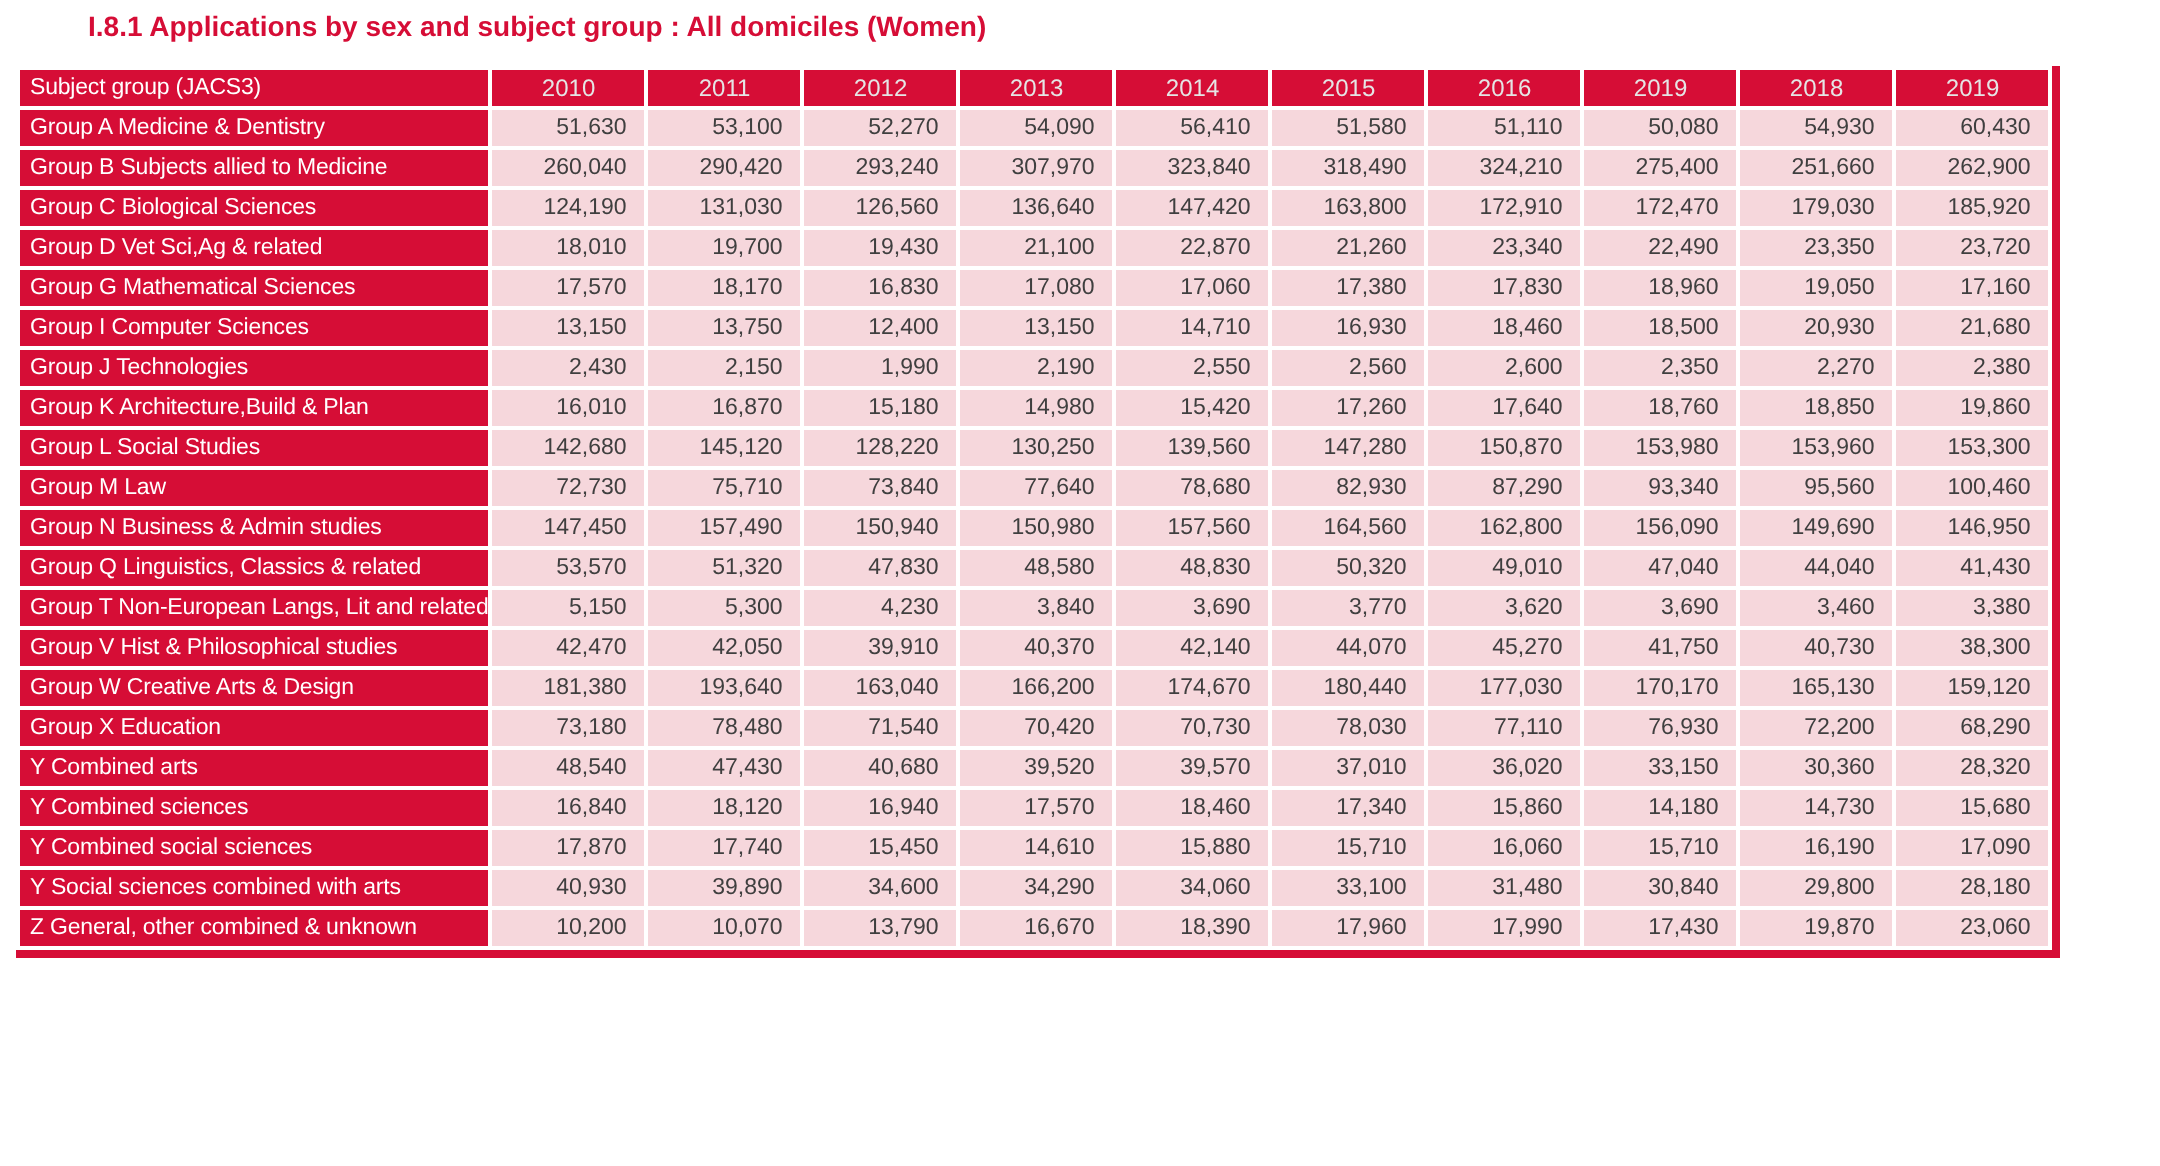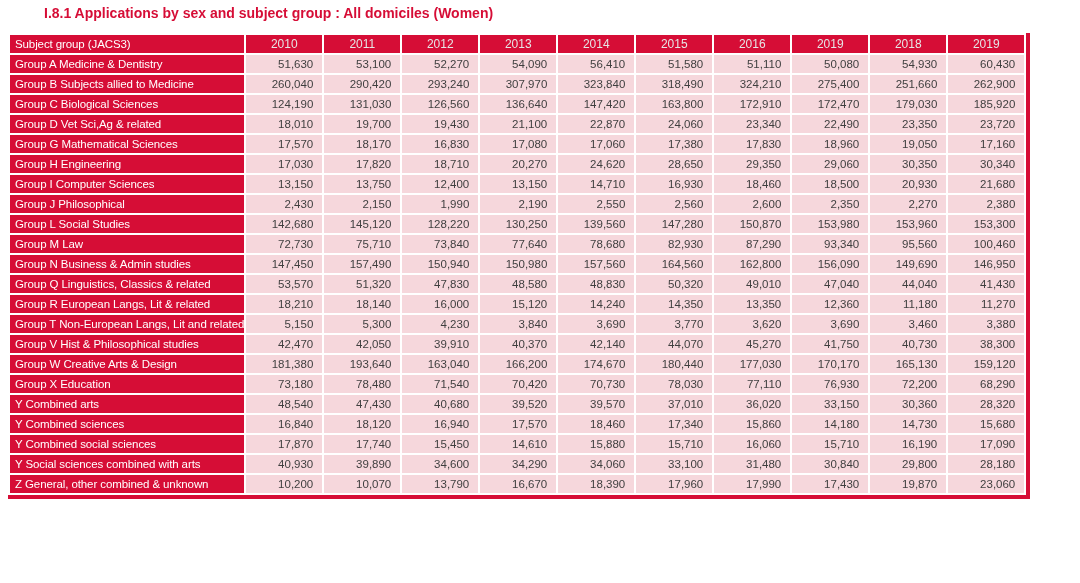--- a/index.html
+++ b/index.html
@@ -131,77 +131,77 @@
             <td class="num">179,030</td>
             <td class="num">185,920</td>
           </tr>
           <tr>
             <td class="label">Group D Vet Sci,Ag &amp; related</td>
             <td class="num">18,010</td>
             <td class="num">19,700</td>
             <td class="num">19,430</td>
             <td class="num">21,100</td>
             <td class="num">22,870</td>
-            <td class="num">24,060</td>
+            <td class="num">21,260</td>
             <td class="num">23,340</td>
             <td class="num">22,490</td>
             <td class="num">23,350</td>
             <td class="num">23,720</td>
           </tr>
           <tr>
             <td class="label">Group G Mathematical Sciences</td>
             <td class="num">17,570</td>
             <td class="num">18,170</td>
             <td class="num">16,830</td>
             <td class="num">17,080</td>
             <td class="num">17,060</td>
             <td class="num">17,380</td>
             <td class="num">17,830</td>
             <td class="num">18,960</td>
             <td class="num">19,050</td>
             <td class="num">17,160</td>
           </tr>
           <tr>
-            <td class="label">Group H Engineering</td>
-            <td class="num">17,030</td>
-            <td class="num">17,820</td>
-            <td class="num">18,710</td>
-            <td class="num">20,270</td>
-            <td class="num">24,620</td>
-            <td class="num">28,650</td>
-            <td class="num">29,350</td>
-            <td class="num">29,060</td>
-            <td class="num">30,350</td>
-            <td class="num">30,340</td>
-          </tr>
-          <tr>
             <td class="label">Group I Computer Sciences</td>
             <td class="num">13,150</td>
             <td class="num">13,750</td>
             <td class="num">12,400</td>
             <td class="num">13,150</td>
             <td class="num">14,710</td>
             <td class="num">16,930</td>
             <td class="num">18,460</td>
             <td class="num">18,500</td>
             <td class="num">20,930</td>
             <td class="num">21,680</td>
           </tr>
           <tr>
-            <td class="label">Group J Philosophical</td>
+            <td class="label">Group J Technologies</td>
             <td class="num">2,430</td>
             <td class="num">2,150</td>
             <td class="num">1,990</td>
             <td class="num">2,190</td>
             <td class="num">2,550</td>
             <td class="num">2,560</td>
             <td class="num">2,600</td>
             <td class="num">2,350</td>
             <td class="num">2,270</td>
             <td class="num">2,380</td>
+          </tr>
+          <tr>
+            <td class="label">Group K Architecture,Build &amp; Plan</td>
+            <td class="num">16,010</td>
+            <td class="num">16,870</td>
+            <td class="num">15,180</td>
+            <td class="num">14,980</td>
+            <td class="num">15,420</td>
+            <td class="num">17,260</td>
+            <td class="num">17,640</td>
+            <td class="num">18,760</td>
+            <td class="num">18,850</td>
+            <td class="num">19,860</td>
           </tr>
           <tr>
             <td class="label">Group L Social Studies</td>
             <td class="num">142,680</td>
             <td class="num">145,120</td>
             <td class="num">128,220</td>
             <td class="num">130,250</td>
             <td class="num">139,560</td>
             <td class="num">147,280</td>
             <td class="num">150,870</td>
@@ -242,33 +242,20 @@
             <td class="num">47,830</td>
             <td class="num">48,580</td>
             <td class="num">48,830</td>
             <td class="num">50,320</td>
             <td class="num">49,010</td>
             <td class="num">47,040</td>
             <td class="num">44,040</td>
             <td class="num">41,430</td>
           </tr>
           <tr>
-            <td class="label">Group R European Langs, Lit &amp; related</td>
-            <td class="num">18,210</td>
-            <td class="num">18,140</td>
-            <td class="num">16,000</td>
-            <td class="num">15,120</td>
-            <td class="num">14,240</td>
-            <td class="num">14,350</td>
-            <td class="num">13,350</td>
-            <td class="num">12,360</td>
-            <td class="num">11,180</td>
-            <td class="num">11,270</td>
-          </tr>
-          <tr>
             <td class="label">Group T Non-European Langs, Lit and related</td>
             <td class="num">5,150</td>
             <td class="num">5,300</td>
             <td class="num">4,230</td>
             <td class="num">3,840</td>
             <td class="num">3,690</td>
             <td class="num">3,770</td>
             <td class="num">3,620</td>
             <td class="num">3,690</td>
             <td class="num">3,460</td>

